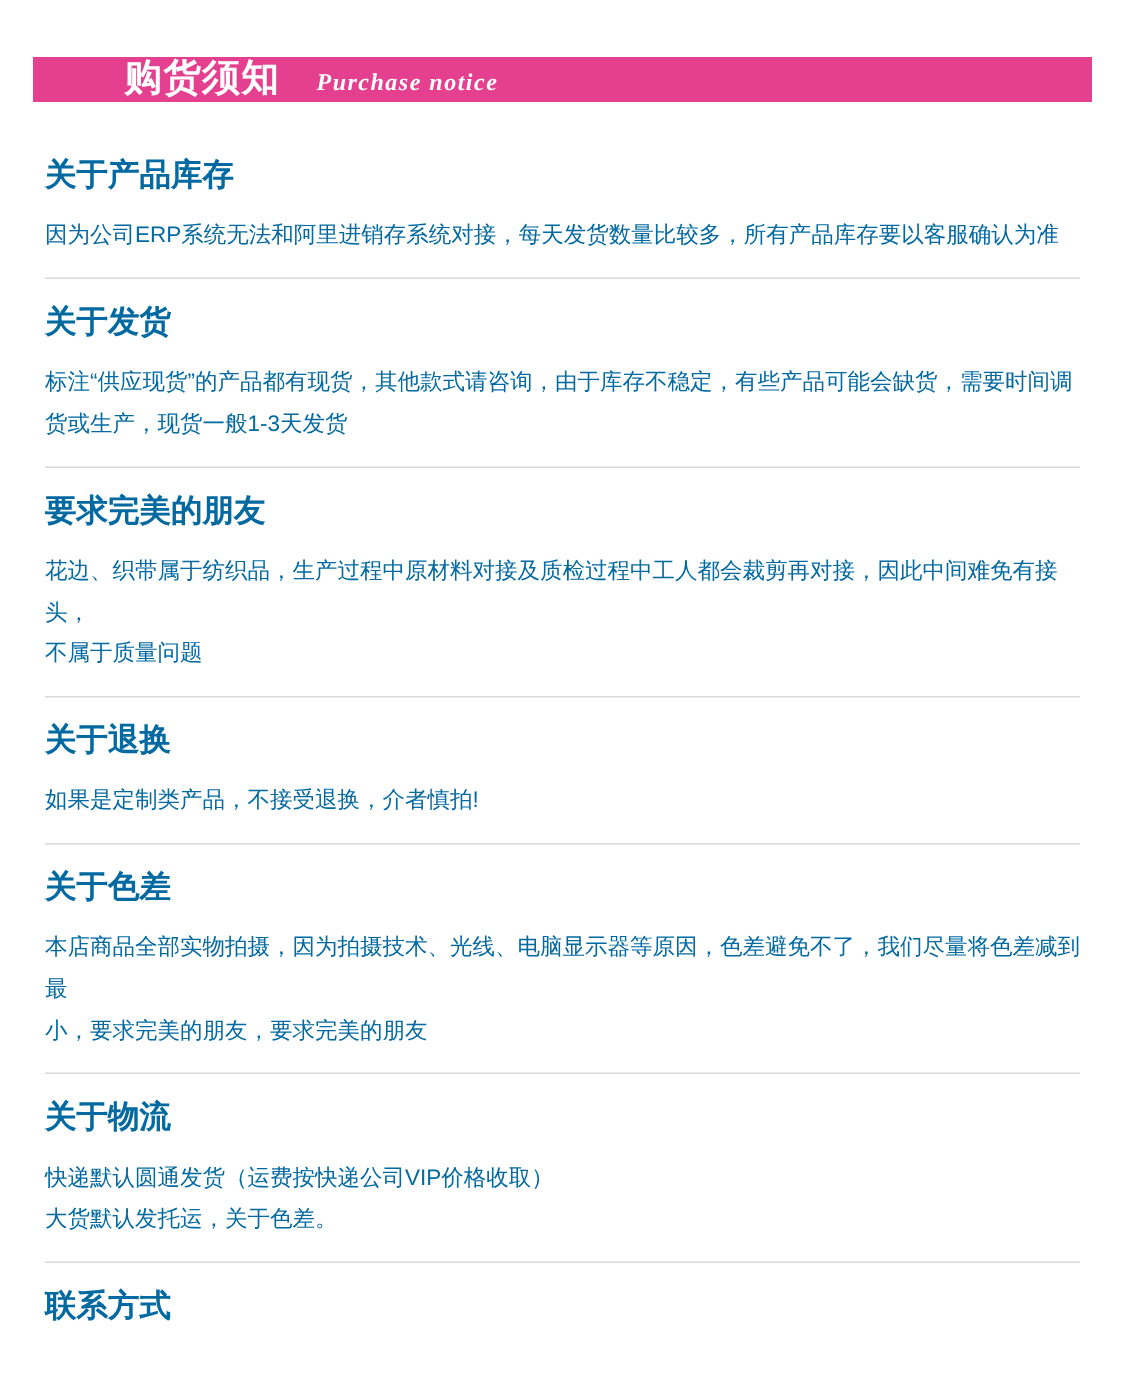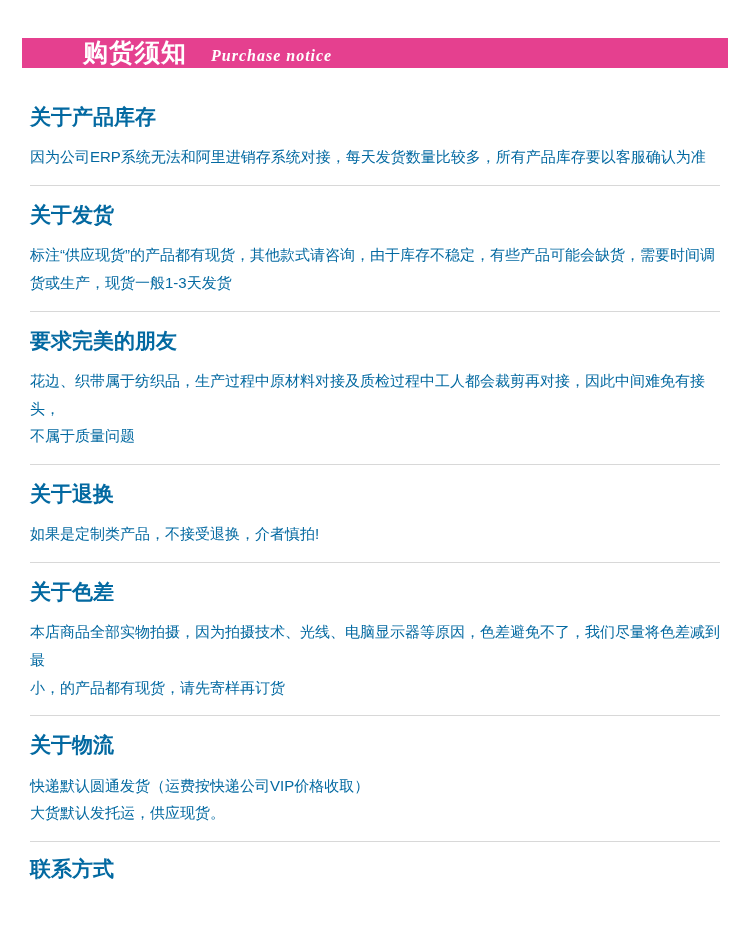--- a/index.html
+++ b/index.html
@@ -91,21 +91,20 @@
     line-height: 1.85;
     margin: 0;
   }
   .sec-body p {
     margin: 0;
   }
 
   
   .contact .sec-title {
     margin-bottom: 32px;
-    font-family: Liberation Mono, monospace;
   }
   .contact-lines {
     font-size: 13.5px;
     color: #3a3a3a;
     line-height: 2.0;
   }
   .contact-lines .row {
     white-space: pre;
   }
   .gap-md { display: inline-block; width: 34px; }
@@ -152,29 +151,29 @@
       <h2 class="sec-title">关于退换</h2>
       <div class="sec-body">
         <p>如果是定制类产品，不接受退换，介者慎拍!</p>
       </div>
     </div>
 
     <div class="section">
       <h2 class="sec-title">关于色差</h2>
       <div class="sec-body">
         <p>本店商品全部实物拍摄，因为拍摄技术、光线、电脑显示器等原因，色差避免不了，我们尽量将色差减到最</p>
-        <p>小，的产品都有现货，请先寄样再订货</p>
+        <p>小，要求完美的朋友，要求完美的朋友</p>
       </div>
     </div>
 
     <div class="section">
       <h2 class="sec-title">关于物流</h2>
       <div class="sec-body">
         <p>快递默认圆通发货（运费按快递公司VIP价格收取）</p>
-        <p>大货默认发托运，供应现货。</p>
+        <p>大货默认发托运，关于色差。</p>
       </div>
     </div>
 
     <div class="section contact">
       <h2 class="sec-title">联系方式</h2>
       <div class="contact-lines">
 
         <div class="row">
           <span>联系人：</span><span>朱俊霞</span>
         </div>

